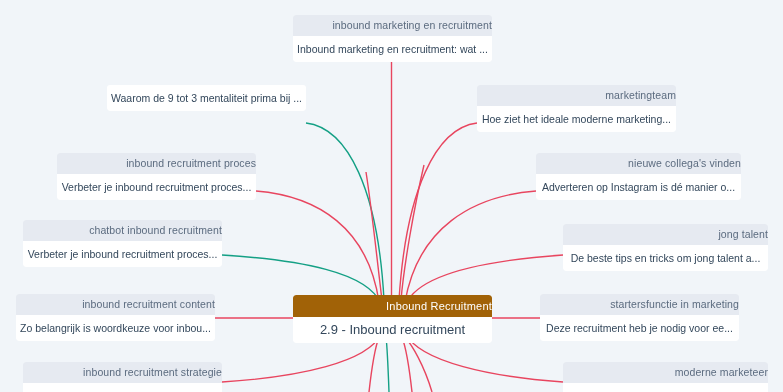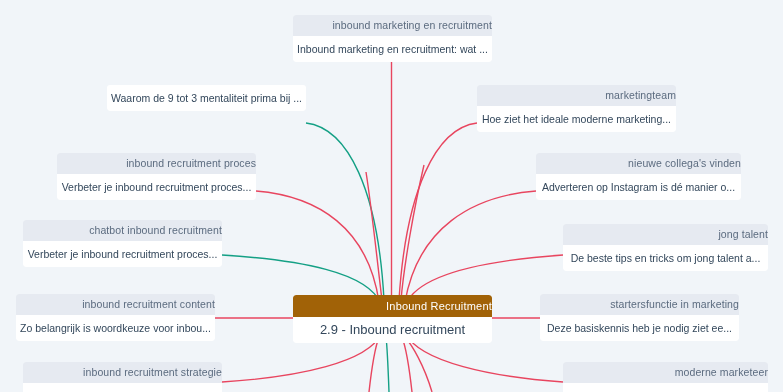--- a/index.html
+++ b/index.html
@@ -151,21 +151,21 @@
     <div class="node-body">De beste tips en tricks om jong talent a...</div>
   </div>
 
   <div class="node" style="left:16px; top:294px; width:199px;">
     <div class="node-header">inbound recruitment content</div>
     <div class="node-body">Zo belangrijk is woordkeuze voor inbou...</div>
   </div>
 
   <div class="node" style="left:540px; top:294px; width:199px;">
     <div class="node-header">startersfunctie in marketing</div>
-    <div class="node-body">Deze basiskennis heb je nodig ziet ee...</div>
+    <div class="node-body">Deze recruitment heb je nodig voor ee...</div>
   </div>
 
   <div class="node" style="left:23px; top:362px; width:199px;">
     <div class="node-header">inbound recruitment strategie</div>
     <div class="node-body"></div>
   </div>
 
   <div class="node" style="left:563px; top:362px; width:205px;">
     <div class="node-header">moderne marketeer</div>
     <div class="node-body"></div>

